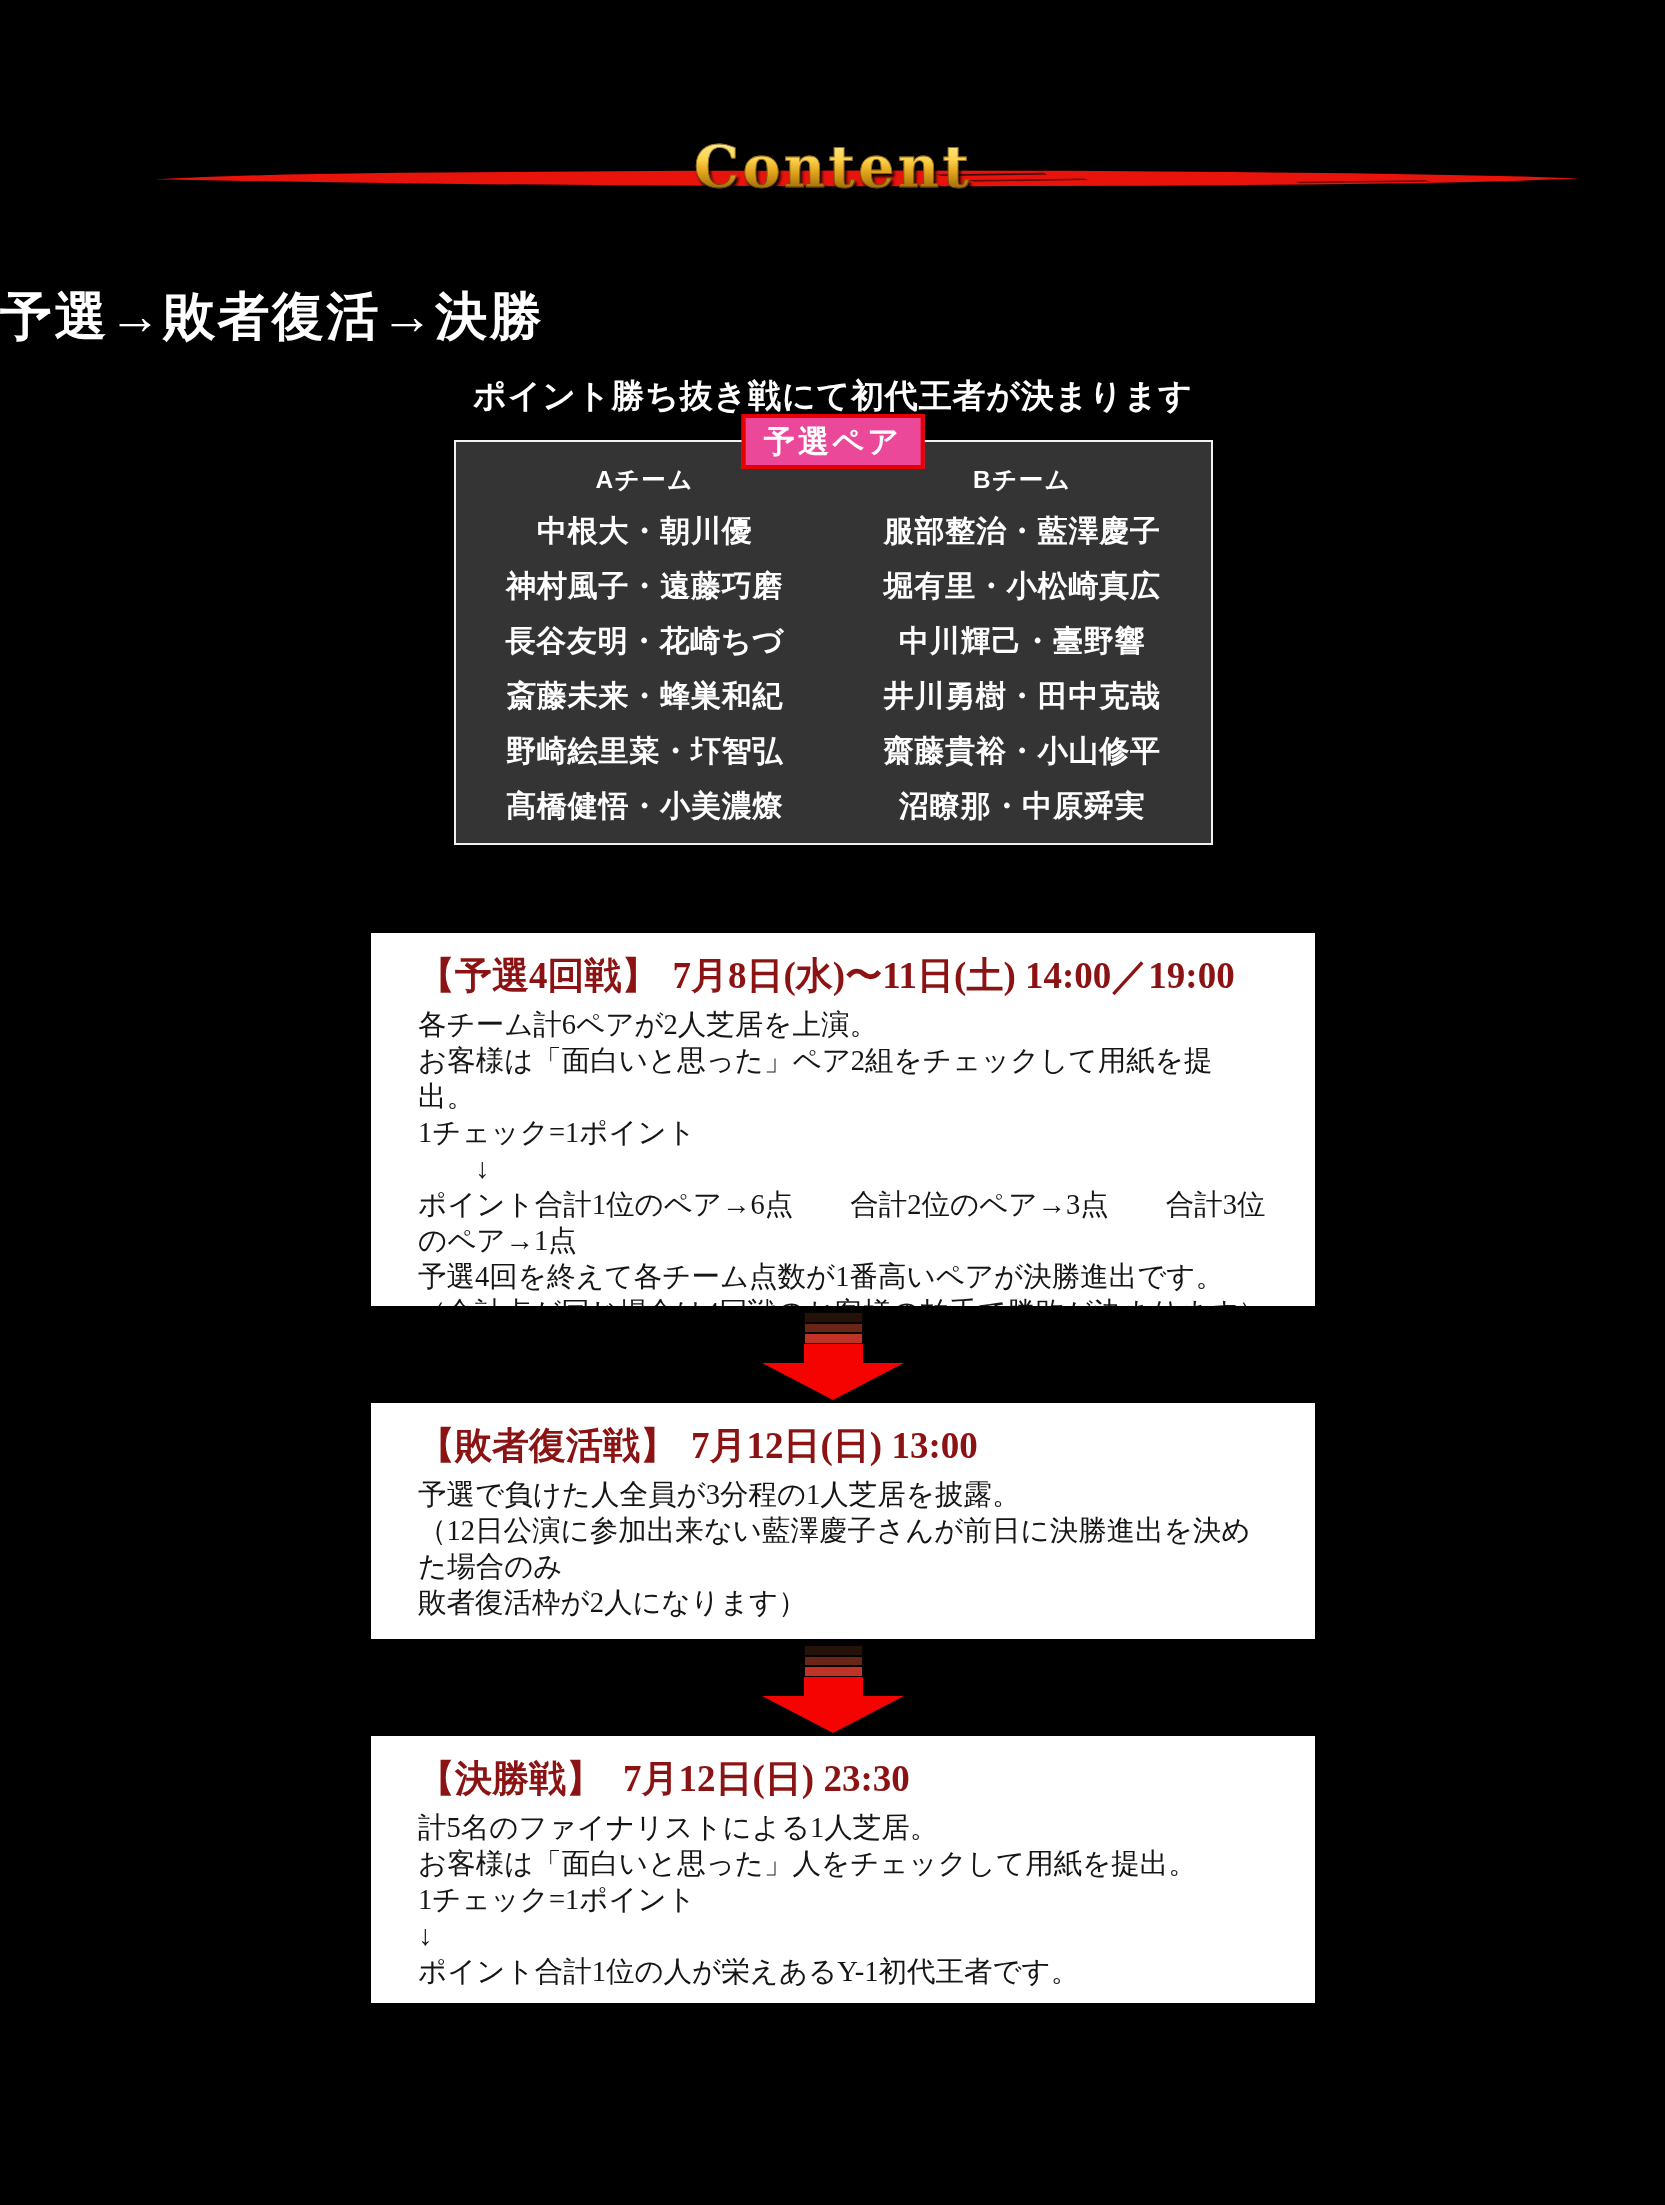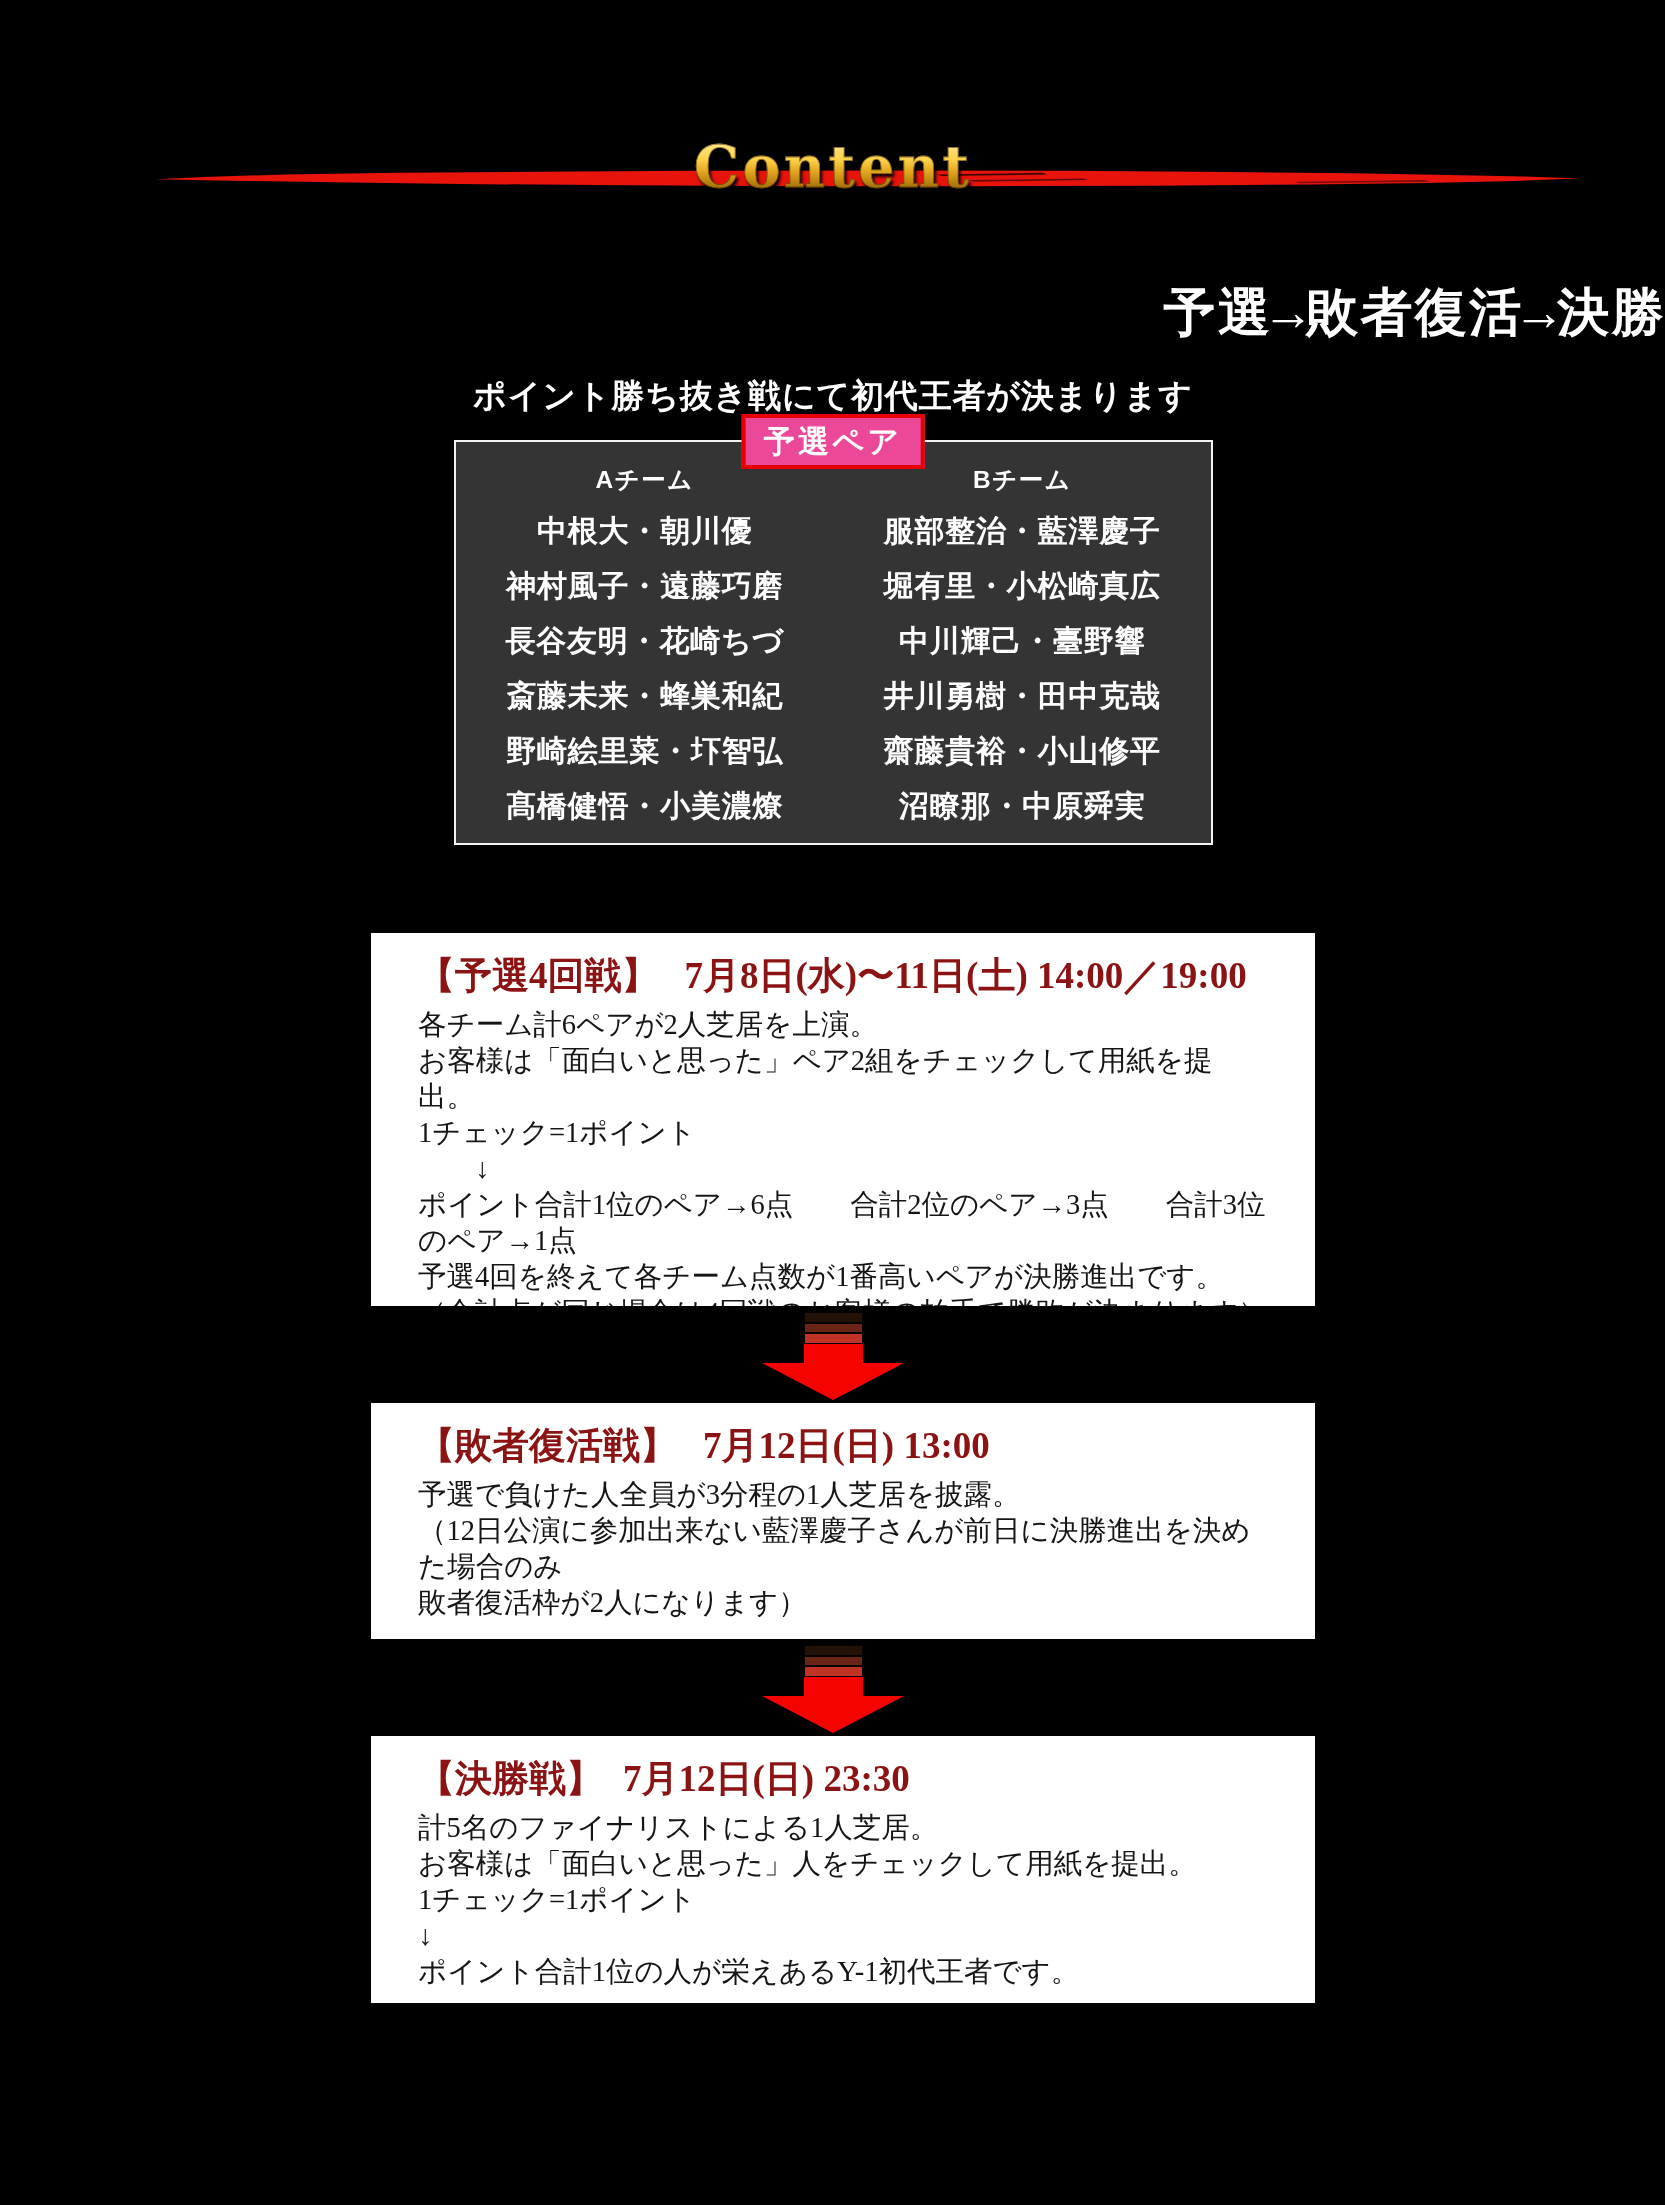--- a/index.html
+++ b/index.html
@@ -42,22 +42,22 @@
     -webkit-background-clip:text;background-clip:text;
     -webkit-text-fill-color:transparent;
     -webkit-text-stroke:0.8px rgba(50,20,0,.55);
     filter:drop-shadow(2.4px 3.3px 1.6px rgba(0,0,0,.95));
     z-index:2;
   }
 
   
   .main-heading{
     position:absolute;left:0;right:0;top:283px;
-    text-align:right;color:var(--text-white);
-    font-size:52px;font-weight:700;letter-spacing:2.4px;line-height:1.3;font-family:Liberation Mono, monospace;
+    text-align:left;color:var(--text-white);
+    font-size:52px;font-weight:700;letter-spacing:2.4px;line-height:1.3;
   }
   .sub-heading{
     position:absolute;left:0;right:0;top:376px;
     text-align:center;color:var(--text-white);
     font-size:33px;font-weight:700;letter-spacing:0.8px;line-height:1.2;
   }
 
   
   .pairs-label{
     position:absolute;left:50%;top:414px;transform:translateX(-50%);
@@ -95,21 +95,21 @@
     box-sizing:border-box;
     background:var(--round-box-bg);
     padding:19.5px 47px 0 47px;
     overflow:hidden;
   }
   .round-1{top:933px;height:373px;}
   .round-2{top:1403px;height:236px;}
   .round-3{top:1736px;height:267px;}
   .round-header{
     margin:0 0 8.1px 0;
-    display:flex;gap:26px;align-items:baseline;
+    display:flex;gap:14px;align-items:baseline;
     font-family:"Liberation Serif","DejaVu Serif",serif;
     font-size:37px;font-weight:700;line-height:1.26;
     color:var(--round-header-red);
     white-space:nowrap;
   }
   .round-3 .round-header{gap:20px;}
   .round-line{
     margin:0;
     font-family:"Liberation Serif","DejaVu Serif",serif;
     font-size:28.5px;line-height:36px;

